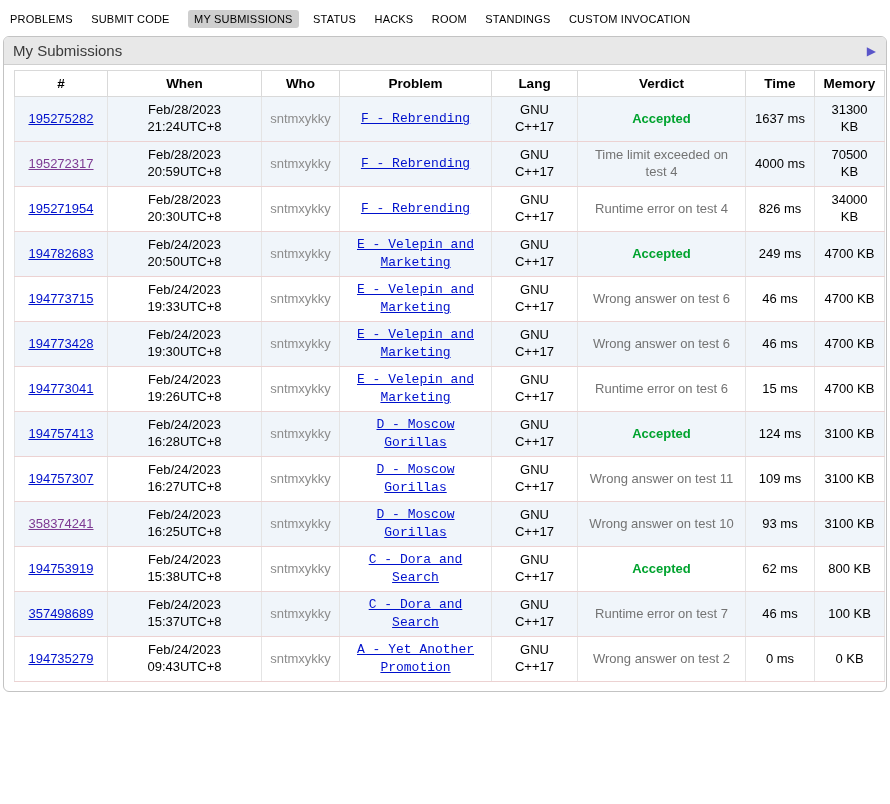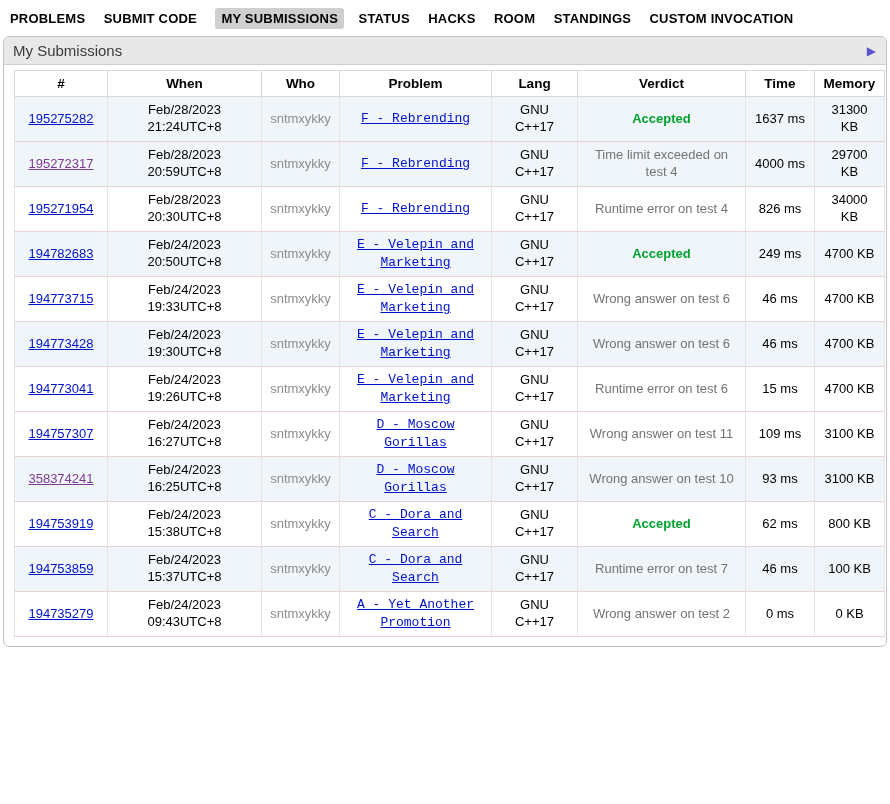--- a/index.html
+++ b/index.html
@@ -1,18 +1,18 @@
 <!DOCTYPE html>
 <html><head>
 <meta charset="utf-8">
 <style>
   html,body{margin:0;padding:0;background:#fff;color:#000;font-family:"Liberation Sans",sans-serif;}
   
   .topnav{padding:9px 12px 5px 10px;white-space:nowrap;}
-  .topnav a{font-size:13px;font-weight:bold;color:#000;text-decoration:none;margin-right:14px;letter-spacing:.2px;}
+  .topnav a{font-size:11px;font-weight:normal;color:#000;text-decoration:none;margin-right:14px;letter-spacing:.2px;}
   .topnav a.active{background:#cfcfcf;border-radius:3px;padding:3px 6px;margin-right:10px;}
   
   .panel{margin:4px 3px 3px;border:1px solid #c3c3c3;border-radius:6px;overflow:hidden;background:#fff;}
   .caption{background:#e8e8e8;border-bottom:1px solid #cfcfcf;padding:5px 10px 5px 9px;font-size:15px;color:#3a3a3a;display:flex;justify-content:space-between;align-items:center;}
   .caption .arrow{color:#5a55c9;font-size:12px;cursor:pointer;line-height:1;}
   
   table{border-collapse:collapse;width:calc(100% - 20px);margin:5px 10px 9px;font-size:13px;table-layout:fixed;}
   th{border:1px solid #d9d9d9;background:#fff;font-weight:bold;font-size:13.5px;padding:5px 4px;text-align:center;}
   td{border-left:1px solid #e4e4e4;border-right:1px solid #e4e4e4;border-top:1px solid #ecd2d2;border-bottom:1px solid #ecd2d2;text-align:center;padding:2px 6px;height:40px;line-height:1.3;word-wrap:break-word;}
   tbody tr{height:44px;}
@@ -88,21 +88,21 @@
     <td class="c-id"><a href="#" class="id-link visited">195272317</a></td>
     <td class="c-when">
       <span class="d">Feb/28/2023</span>
             <span class="t">20:59UTC+8</span>
     </td>
     <td class="c-who"><a href="#" class="who-link">sntmxykky</a></td>
     <td class="c-prob"><a href="#" class="prob-link">F - Rebrending</a></td>
     <td class="c-lang"><span class="lang">GNU C++17</span></td>
     <td class="c-verdict"><span class="verdict rejected">Time limit exceeded on test 4</span></td>
     <td class="c-time">4000 ms</td>
-    <td class="c-mem">29700 KB</td>
+    <td class="c-mem">70500 KB</td>
   </tr>
 
   <tr>
     <td class="c-id"><a href="#" class="id-link">195271954</a></td>
     <td class="c-when">
       <span class="d">Feb/28/2023</span>
             <span class="t">20:30UTC+8</span>
     </td>
     <td class="c-who"><a href="#" class="who-link">sntmxykky</a></td>
     <td class="c-prob"><a href="#" class="prob-link">F - Rebrending</a></td>
@@ -161,20 +161,33 @@
             <span class="t">19:26UTC+8</span>
     </td>
     <td class="c-who"><a href="#" class="who-link">sntmxykky</a></td>
     <td class="c-prob"><a href="#" class="prob-link">E - Velepin and Marketing</a></td>
     <td class="c-lang"><span class="lang">GNU C++17</span></td>
     <td class="c-verdict"><span class="verdict rejected">Runtime error on test 6</span></td>
     <td class="c-time">15 ms</td>
     <td class="c-mem">4700 KB</td>
   </tr>
 
+  <tr class="alt">
+    <td class="c-id"><a href="#" class="id-link">194757413</a></td>
+    <td class="c-when">
+      <span class="d">Feb/24/2023</span>
+            <span class="t">16:28UTC+8</span>
+    </td>
+    <td class="c-who"><a href="#" class="who-link">sntmxykky</a></td>
+    <td class="c-prob"><a href="#" class="prob-link">D - Moscow Gorillas</a></td>
+    <td class="c-lang"><span class="lang">GNU C++17</span></td>
+    <td class="c-verdict"><span class="verdict accepted">Accepted</span></td>
+    <td class="c-time">124 ms</td>
+    <td class="c-mem">3100 KB</td>
+  </tr>
 
   <tr>
     <td class="c-id"><a href="#" class="id-link">194757307</a></td>
     <td class="c-when">
       <span class="d">Feb/24/2023</span>
             <span class="t">16:27UTC+8</span>
     </td>
     <td class="c-who"><a href="#" class="who-link">sntmxykky</a></td>
     <td class="c-prob"><a href="#" class="prob-link">D - Moscow Gorillas</a></td>
     <td class="c-lang"><span class="lang">GNU C++17</span></td>
@@ -205,21 +218,21 @@
     </td>
     <td class="c-who"><a href="#" class="who-link">sntmxykky</a></td>
     <td class="c-prob"><a href="#" class="prob-link">C - Dora and Search</a></td>
     <td class="c-lang"><span class="lang">GNU C++17</span></td>
     <td class="c-verdict"><span class="verdict accepted">Accepted</span></td>
     <td class="c-time">62 ms</td>
     <td class="c-mem">800 KB</td>
   </tr>
 
   <tr class="alt">
-    <td class="c-id"><a href="#" class="id-link">194753859</a></td>
+    <td class="c-id"><a href="#" class="id-link">357498689</a></td>
     <td class="c-when">
       <span class="d">Feb/24/2023</span>
             <span class="t">15:37UTC+8</span>
     </td>
     <td class="c-who"><a href="#" class="who-link">sntmxykky</a></td>
     <td class="c-prob"><a href="#" class="prob-link">C - Dora and Search</a></td>
     <td class="c-lang"><span class="lang">GNU C++17</span></td>
     <td class="c-verdict"><span class="verdict rejected">Runtime error on test 7</span></td>
     <td class="c-time">46 ms</td>
     <td class="c-mem">100 KB</td>

